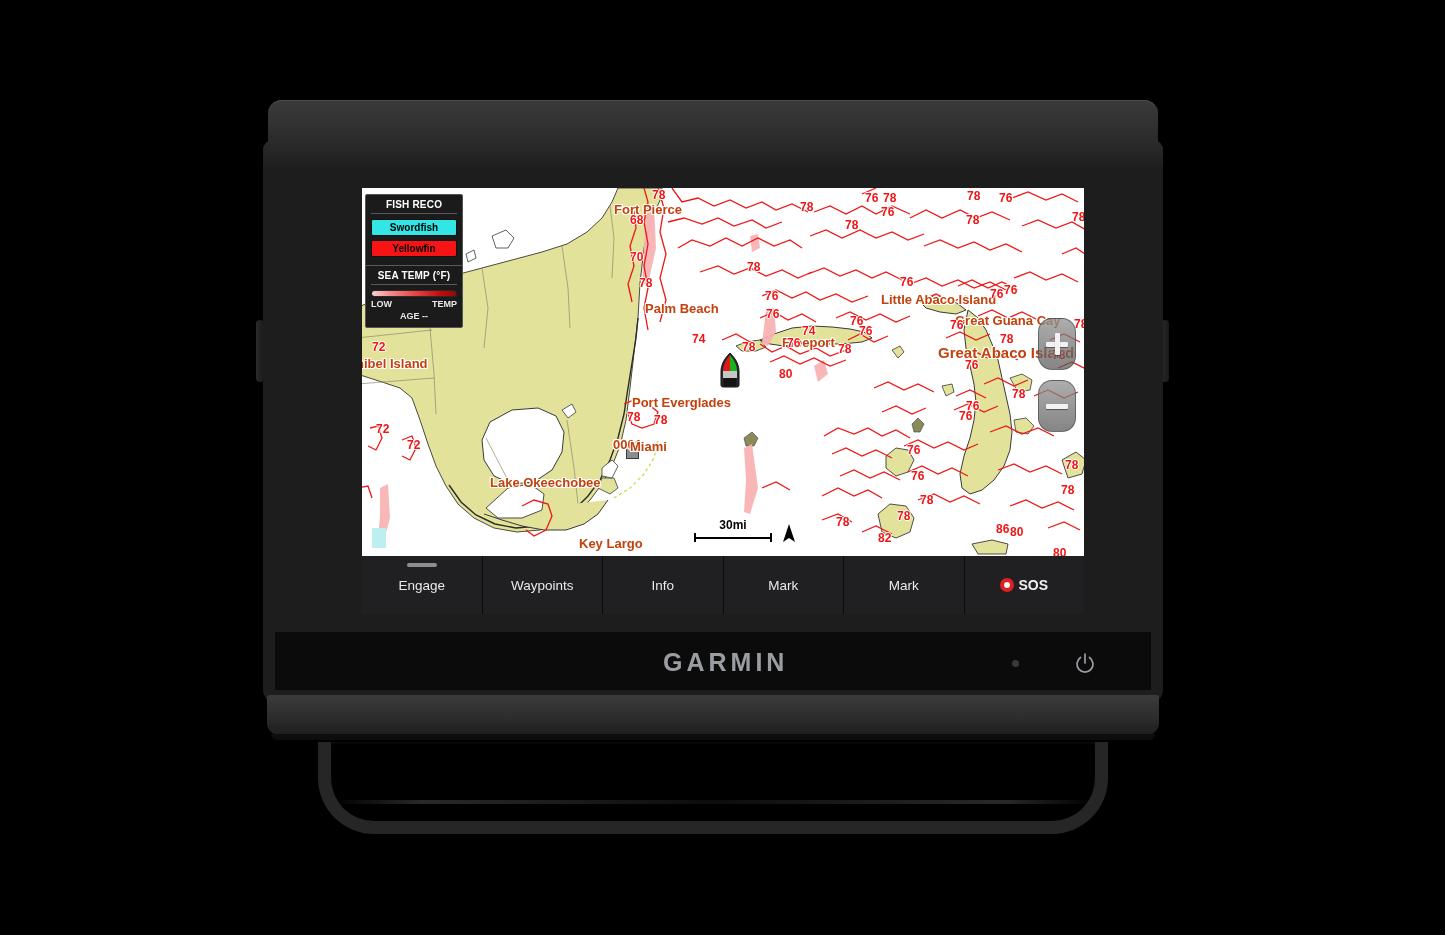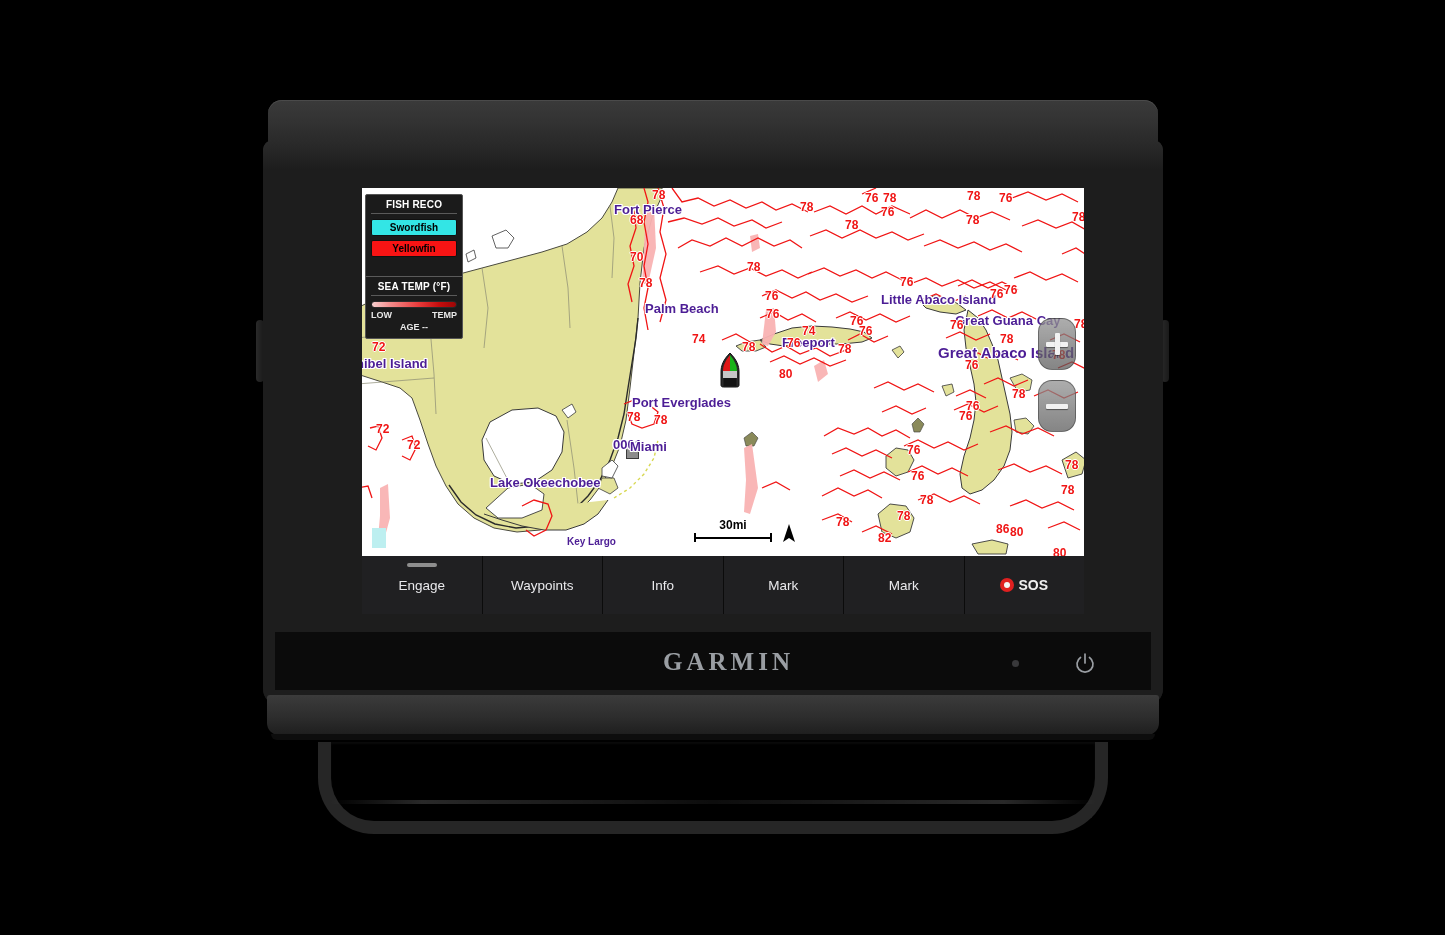--- a/index.html
+++ b/index.html
@@ -66,21 +66,21 @@
 
   
   .brandbar {
     position:absolute; left:275px; top:632px; width:876px; height:58px;
     background:#0b0b0b;
   }
   .garmin-logo {
     position:absolute; left:663px; top:648px;
     font-size:25px; letter-spacing:4px; font-weight:700;
     color:#9a9ea3;
-    font-family:Liberation Serif, serif;
+    font-family:Liberation Sans, sans-serif;
   }
   .sensor-dot {
     position:absolute; left:1012px; top:660px; width:7px; height:7px;
     border-radius:50%; background:#39393b;
   }
   .power-btn {
     position:absolute; left:1073px; top:652px; width:24px; height:24px;
     color:#9a9ea3;
   }
 
@@ -93,21 +93,21 @@
     position:absolute; left:0; top:0; width:722px; height:368px;
     background:#ffffff; overflow:hidden;
   }
 
   svg.mapsvg { position:absolute; left:0; top:0; width:722px; height:368px; display:block; }
 
   
   .mlabel {
     position:absolute;
     font-family:"Liberation Sans", sans-serif;
-    font-weight:bold; color:#4c1d95; white-space:nowrap;
+    font-weight:bold; color:#c2410c; white-space:nowrap;
     text-shadow: 1px 0 0 #fff, -1px 0 0 #fff, 0 1px 0 #fff, 0 -1px 0 #fff,
                  1px 1px 0 #fff, -1px -1px 0 #fff, 1px -1px 0 #fff, -1px 1px 0 #fff;
   }
   .tlabel {
     position:absolute;
     font-family:"Liberation Sans", sans-serif;
     font-weight:bold; color:#f01515; white-space:nowrap; font-size:12px;
     text-shadow: 1px 0 0 #fff, -1px 0 0 #fff, 0 1px 0 #fff, 0 -1px 0 #fff;
   }
 
@@ -382,21 +382,21 @@
       <div class="waypoint"></div>
 
       <div id="place-labels">
           <div class="mlabel" style="left: 252px; top: 14px; font-size: 13px;">Fort Pierce</div>
           <div class="mlabel" style="left: 128px; top: 287px; font-size: 13px;">Lake Okeechobee</div>
           <div class="mlabel" style="left: 283px; top: 113px; font-size: 13px;">Palm Beach</div>
           <div class="mlabel" style="left: -6px; top: 168px; font-size: 13px;">nibel Island</div>
           <div class="mlabel" style="left: 270px; top: 207px; font-size: 13px;">Port Everglades</div>
           <div class="mlabel" style="left: 251px; top: 249px; font-size: 13px;">0001</div>
           <div class="mlabel" style="left: 268px; top: 251px; font-size: 13px;">Miami</div>
-          <div class="mlabel" style="left: 205px; top: 348px; font-size: 10px;">Key Largo</div>
+          <div class="mlabel" style="left: 217px; top: 348px; font-size: 13px;">Key Largo</div>
           <div class="mlabel" style="left: 519px; top: 104px; font-size: 13px;">Little Abaco Island</div>
           <div class="mlabel" style="left: 420px; top: 147px; font-size: 13px;">Freeport</div>
           <div class="mlabel" style="left: 593px; top: 125px; font-size: 13px;">Great Guana Cay</div>
           <div class="mlabel" style="left: 576px; top: 156px; font-size: 15px;">Great Abaco Island</div>
         </div>
 
       <div id="temp-labels">
           <div class="tlabel" style="left: 290px; top: 0px;">78</div>
           <div class="tlabel" style="left: 268px; top: 25px;">68</div>
           <div class="tlabel" style="left: 268px; top: 62px;">70</div>
@@ -454,21 +454,21 @@
         <div class="txt">30mi</div>
         <div class="bar">
             <span></span>
           </div>
       </div>
 
       <div class="panel">
         <div class="panel-sec">
           <div class="panel-title">FISH RECO</div>
           <div class="fishbtn" style="background:#33E5E5">Swordfish</div>
-          <div class="fishbtn" style="background:#F81414;margin-bottom:11px">Yellowfin</div>
+          <div class="fishbtn" style="background:#F81414;margin-bottom:0">Yellowfin</div>
         </div>
         <div class="panel-div"></div>
         <div class="panel-sec">
           <div class="panel-title">SEA TEMP (°F)</div>
           <div class="gradbar"></div>
           <div class="gradlabels">
             <span>LOW</span>
             <span>TEMP</span>
           </div>
           <div class="agerow">AGE --</div>

